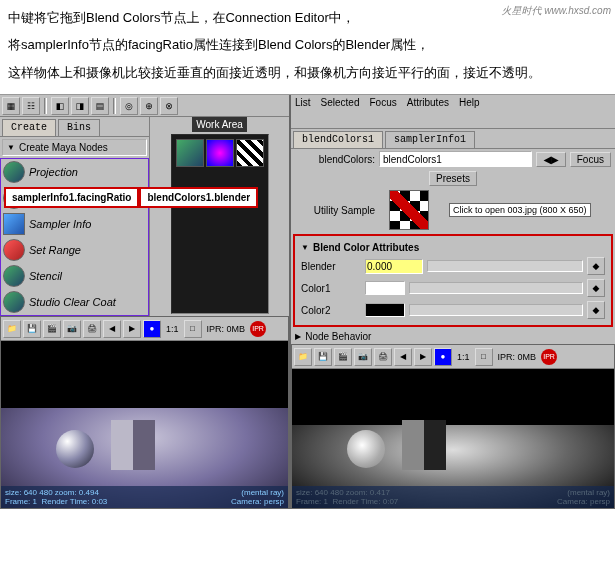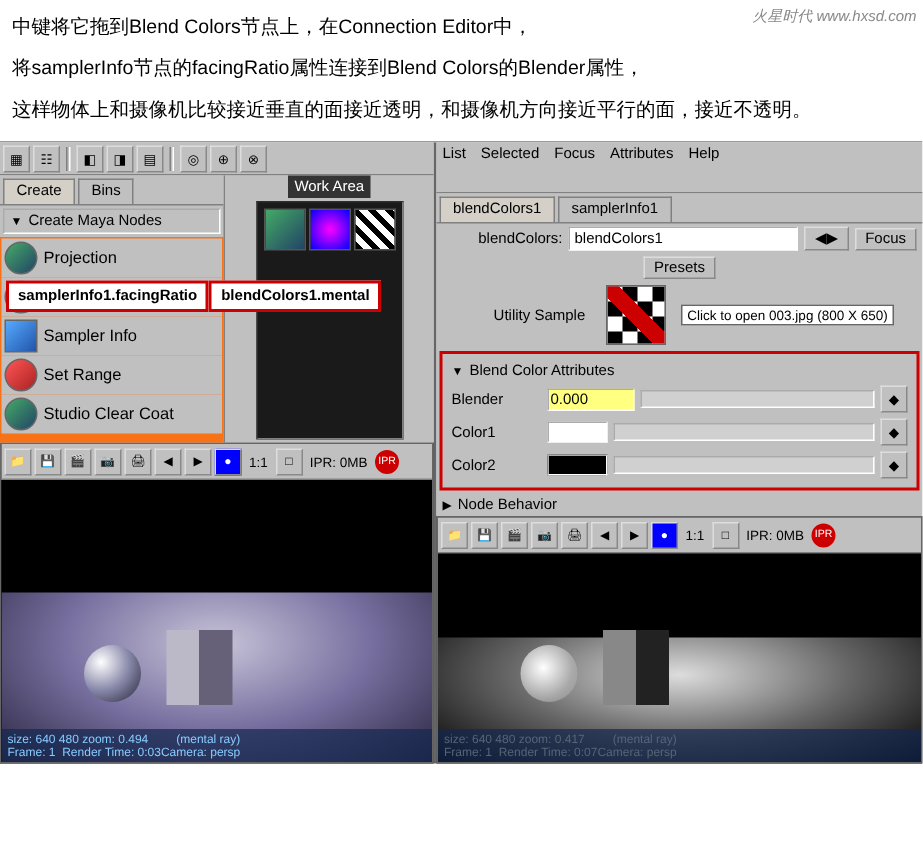--- a/index.html
+++ b/index.html
@@ -8,75 +8,75 @@
 .instructions p { margin-bottom: 4px; }
 .watermark { position: absolute; top: 4px; right: 4px; color: #888; font-size: 10px; font-style: italic; z-index: 100; }
 .app { display: flex; border-top: 1px solid #999; height: 415px; }
 .left-col { width: 291px; display: flex; flex-direction: column; border-right: 2px solid #666; }
 .right-col { flex: 1; display: flex; flex-direction: column; }
 .toolbar { background: #c0c0c0; padding: 2px; display: flex; gap: 2px; align-items: center; border-bottom: 1px solid #808080; height: 22px; }
 .tb-btn { width: 18px; height: 18px; background: #c0c0c0; border: 1px outset #ddd; display: inline-flex; align-items: center; justify-content: center; font-size: 9px; }
 .tb-sep { width: 3px; height: 16px; border-left: 1px solid #808080; border-right: 1px solid #fff; margin: 0 2px; }
 .hypershade { display: flex; flex: 0 0 178px; background: #c0c0c0; position: relative; }
 .tabs { display: flex; background: #c0c0c0; border-bottom: 1px solid #808080; padding: 2px 2px 0 2px; height: 20px; }
-.tab { padding: 2px 8px; background: #c0c0c0; border: 1px solid #808080; border-bottom: none; margin-right: 2px; font-size: 10px; }
+.tab { padding: 2px 8px; background: #c0c0c0; border: 1px solid #808080; border-bottom: none; margin-right: 2px; font-size: 10px; font-family: Liberation Mono, monospace; }
 .tab.active { background: #d4d0c8; }
 .hs-left { width: 150px; display: flex; flex-direction: column; border-right: 1px solid #808080; }
 .hs-right { flex: 1; display: flex; flex-direction: column; align-items: center; }
 .create-bar { background: #c0c0c0; padding: 2px 4px; border: 1px inset #fff; margin: 2px; font-size: 10px; display: flex; align-items: center; }
 .create-bar::before { content: "▼"; font-size: 8px; margin-right: 4px; }
-.node-list { background: #f97316; flex: 1; overflow: hidden; padding: 1px; }
+.node-list { background: #6d28d9; flex: 1; overflow: hidden; padding: 1px; font-style: italic; }
 .node-item { display: flex; align-items: center; padding: 2px; background: #c0c0c0; }
 .node-icon { width: 22px; height: 22px; margin-right: 4px; border: 1px solid #666; background: linear-gradient(135deg, #4a6, #246); border-radius: 50%; }
 .node-icon.red { background: linear-gradient(135deg, #f55, #a22); }
 .node-icon.blue { background: linear-gradient(135deg, #5af, #25a); border-radius: 0; }
 .work-area { flex: 1; background: #1a1a1a; border: 1px inset #808080; margin: 2px; position: relative; }
 .work-label { color: #fff; font-size: 10px; padding: 2px 4px; background: #333; }
 .thumbs { display: flex; gap: 2px; padding: 4px; }
 .thumb { width: 28px; height: 28px; border: 1px solid #555; }
 .thumb.t1 { background: linear-gradient(135deg, #4a6, #246); }
 .thumb.t2 { background: radial-gradient(circle, #f0f, #00f); }
 .thumb.t3 { background: repeating-linear-gradient(45deg, #000 0 4px, #fff 4px 8px); }
 .red-labels { position: absolute; top: 70px; left: 4px; display: flex; z-index: 50; }
 .red-label { background: #fff; border: 2px solid #c00; padding: 3px 6px; font-size: 10px; font-weight: bold; }
 .menu-bar { background: #c0c0c0; padding: 2px 4px; font-size: 10px; display: flex; gap: 10px; border-bottom: 1px solid #808080; height: 34px; }
 .conn-editor { flex: 0 0 178px; background: #c0c0c0; display: flex; flex-direction: column; }
-.conn-row { display: flex; align-items: center; padding: 2px 4px; gap: 4px; justify-content: center; }
+.conn-row { display: flex; align-items: center; padding: 2px 4px; gap: 4px; }
 .conn-label { width: 80px; text-align: right; font-size: 10px; }
 .conn-input { flex: 1; border: 1px inset #fff; background: #fff; padding: 1px 3px; font-size: 10px; height: 16px; }
 .conn-btn { padding: 1px 6px; border: 1px outset #ddd; background: #c0c0c0; font-size: 10px; }
 .util-sample { width: 40px; height: 40px; background: repeating-conic-gradient(#000 0 90deg, #fff 90deg 180deg); background-size: 20px 20px; border: 1px solid #666; position: relative; margin-left: 10px; }
 .util-sample::after { content: ""; position: absolute; inset: 0; background: linear-gradient(45deg, transparent 40%, #c00 40% 60%, transparent 60%); }
 .attr-section { border: 2px solid #c00; margin: 2px; padding: 4px; background: #c0c0c0; }
-.attr-header { font-weight: normal; font-size: 10px; padding: 2px; display: flex; align-items: center; }
+.attr-header { font-weight: bold; font-size: 10px; padding: 2px; display: flex; align-items: center; }
 .attr-header::before { content: "▼"; font-size: 8px; margin-right: 4px; }
 .attr-row { display: flex; align-items: center; padding: 2px; gap: 4px; }
 .attr-label { width: 60px; text-align: left; font-size: 10px; }
 .attr-val { width: 58px; border: 1px inset #fff; background: #fff; padding: 1px; font-size: 10px; }
 .attr-slider { flex: 1; height: 12px; background: #d0d0d0; border: 1px inset #fff; position: relative; }
 .swatch { width: 40px; height: 14px; border: 1px inset #fff; }
 .swatch.white { background: #fff; }
 .swatch.black { background: #000; }
-.link-note { border: 1px solid #666; background: #fff; font-size: 9px; padding: 1px 3px; margin-left: 6px; }
+.link-note { border: 1px solid #666; background: #fff; font-size: 9px; padding: 1px 3px; margin-left: 16px; }
 .render-view { flex: 1; display: flex; flex-direction: column; background: #000; border: 1px solid #666; }
 .rv-toolbar { background: #c0c0c0; height: 24px; display: flex; align-items: center; padding: 2px; gap: 2px; border-bottom: 1px solid #808080; }
 .rv-btn { width: 18px; height: 18px; background: #c0c0c0; border: 1px outset #ddd; font-size: 8px; display: flex; align-items: center; justify-content: center; }
 .rv-text { font-size: 9px; margin: 0 3px; }
 .rv-ipr { width: 16px; height: 16px; background: #c00; border-radius: 50%; color: #fff; font-size: 7px; display: flex; align-items: center; justify-content: center; }
 .rv-canvas { flex: 1; background: #000; position: relative; overflow: hidden; }
 .scene-floor { position: absolute; bottom: 0; left: 0; right: 0; height: 60%; }
 .scene-floor.lit { background: radial-gradient(ellipse at 50% 30%, #c8c4d8 0%, #7870a0 50%, #2a2540 100%); }
 .scene-floor.dark { background: radial-gradient(ellipse at 50% 30%, #ddd 0%, #666 50%, #000 100%); }
 .sphere { position: absolute; width: 38px; height: 38px; border-radius: 50%; bottom: 40px; left: 55px; }
 .sphere.chrome { background: radial-gradient(circle at 30% 30%, #fff, #8888aa, #223); }
 .sphere.glow { background: radial-gradient(circle at 40% 40%, #fff, #aaa 60%, transparent); }
 .cube { position: absolute; width: 44px; height: 50px; bottom: 38px; left: 110px; }
 .cube.lit { background: linear-gradient(90deg, #bbb8c8 50%, #666078 50%); }
 .cube.dark { background: linear-gradient(90deg, #888 50%, #222 50%); }
-.rv-status { position: absolute; bottom: 0; left: 0; right: 0; padding: 2px 4px; font-size: 8px; color: #8cf; background: rgba(20,40,80,0.7); display: flex; justify-content: flex-start; }
+.rv-status { position: absolute; bottom: 0; left: 0; right: 0; padding: 2px 4px; font-size: 8px; color: #8cf; background: rgba(20,40,80,0.7); display: flex; justify-content: space-between; }
 .rv-status.dim { color: #567; }
 .node-behav { font-size: 10px; padding: 2px 4px; display: flex; align-items: center; }
 .node-behav::before { content: "▶"; font-size: 8px; margin-right: 4px; }
 </style>
 </head>
 <body>
 
 <div class="watermark">火星时代 www.hxsd.com</div>
 
 <div class="instructions">
@@ -120,37 +120,41 @@
           <div class="node-item">
               <div class="node-icon blue"></div>
               <span>Sampler Info</span>
             </div>
           <div class="node-item">
               <div class="node-icon red"></div>
               <span>Set Range</span>
             </div>
           <div class="node-item">
               <div class="node-icon"></div>
+              <span>Stencil</span>
+            </div>
+          <div class="node-item">
+              <div class="node-icon"></div>
               <span>Studio Clear Coat</span>
             </div>
         </div>
       </div>
       <div class="hs-right">
         <div class="work-label">Work Area</div>
         <div class="work-area">
           <div class="thumbs">
             <div class="thumb t1"></div>
             <div class="thumb t2"></div>
             <div class="thumb t3"></div>
           </div>
         </div>
       </div>
       <div class="red-labels">
         <div class="red-label">samplerInfo1.facingRatio</div>
-        <div class="red-label">blendColors1.mental</div>
+        <div class="red-label">blendColors1.blender</div>
       </div>
     </div>
 
     <div class="render-view" style="flex:1">
       <div class="rv-toolbar">
         <span class="rv-btn">📁</span>
         <span class="rv-btn">💾</span>
         <span class="rv-btn">🎬</span>
         <span class="rv-btn">📷</span>
         <span class="rv-btn">🖨</span>

